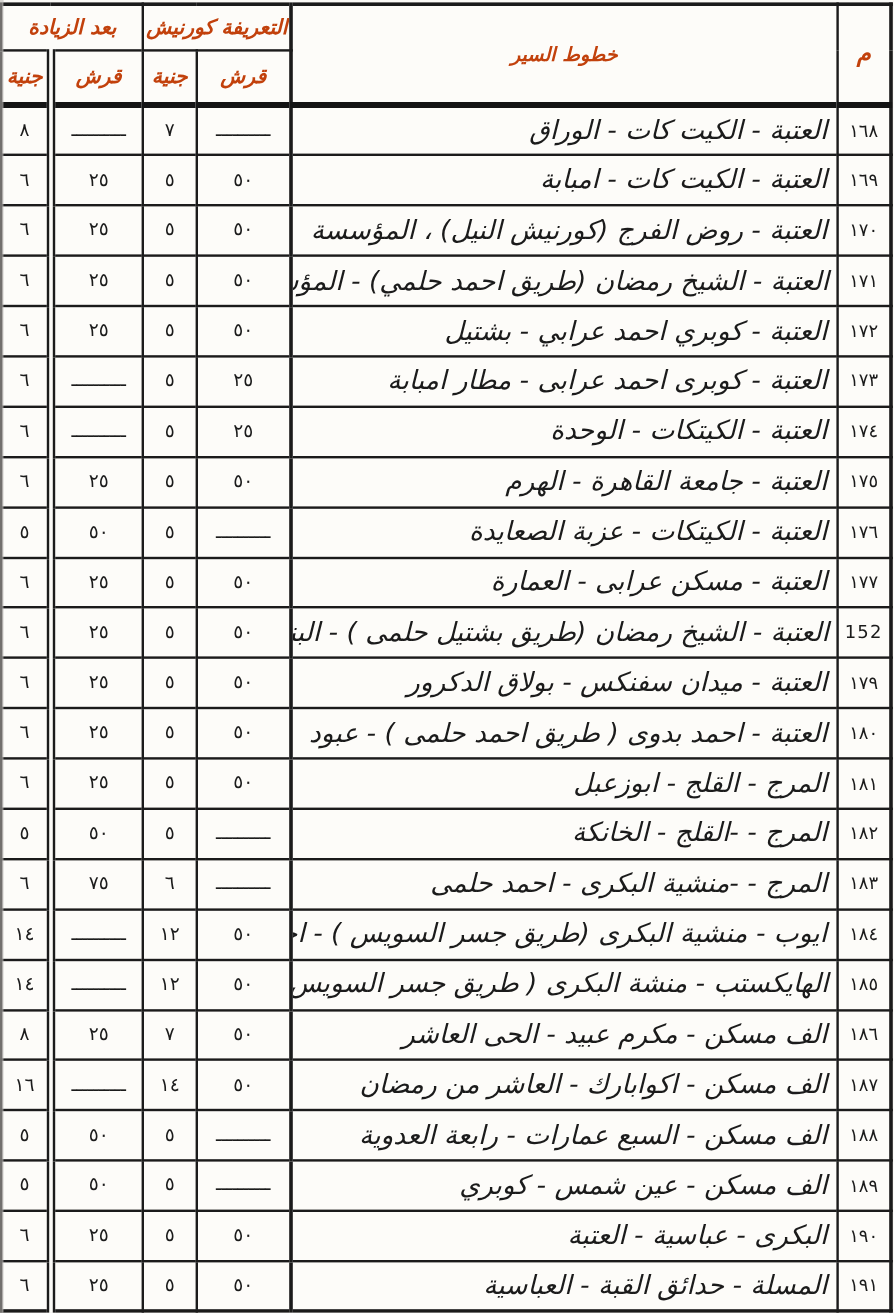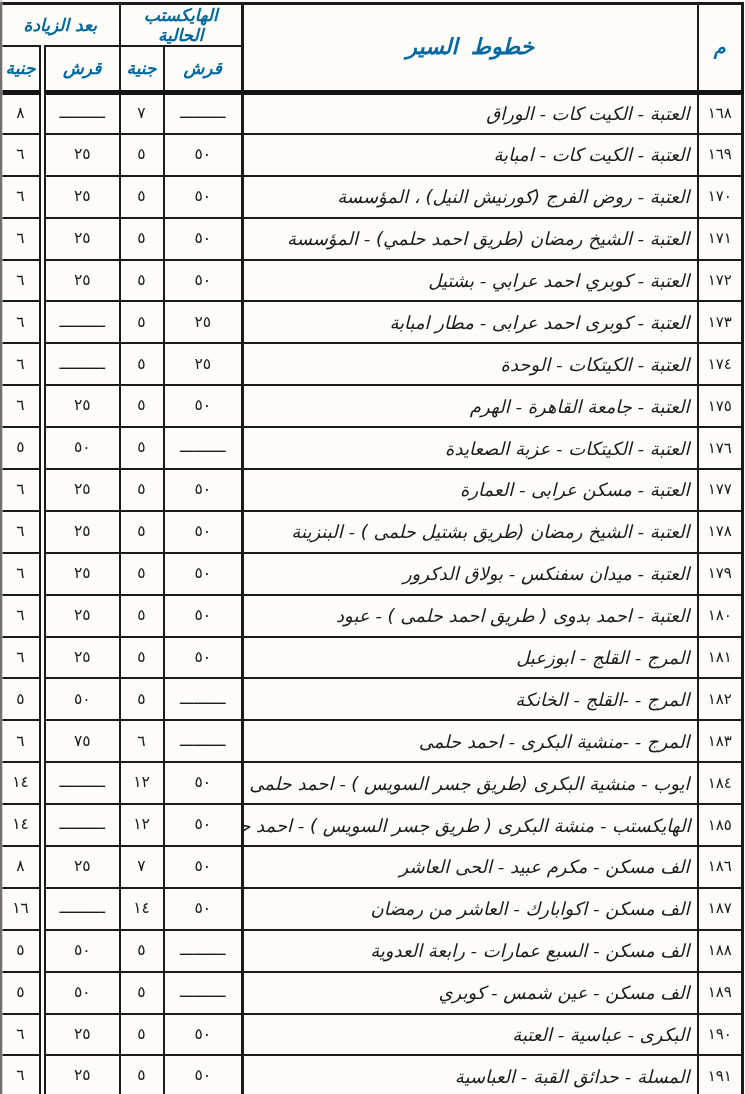--- a/index.html
+++ b/index.html
@@ -61,33 +61,33 @@
 
   
   .route-split { border-left: 3px solid #1b1b1b !important; }
 
   
   .hdr-bottom { border-bottom: 5px solid #141414 !important; }
 
   thead th {
     font-style: italic;
     font-weight: bold;
-    color: #0369a1;
+    color: #c2410c;
     text-align: center;
   }
   .th-group  { height: 38px; font-size: 17px; }
   .th-sub    { height: 46px; font-size: 17px; font-style: italic; }
   .th-serial { font-size: 19px; }
-  .th-routes { font-size: 22px; font-family: Liberation Mono, monospace; }
+  .th-routes { font-size: 16px; }
 
   tbody td { height: 41.9px; font-size: 15px; text-align: center; }
 
   td.route-cell {
     font-style: italic;
-    font-size: 18px;
+    font-size: 22px;
     text-align: right;
     padding-left: 4px;
     padding-right: 7px;
     white-space: nowrap;
   }
 
   td.serial-cell { font-size: 15px; letter-spacing: 1px; margin-left: 32px; }
 
   td.num-cell { font-size: 15.5px; }
 
@@ -107,21 +107,21 @@
       <col class="c-cur-q">
       <col class="c-cur-g">
       <col class="c-aft-q">
       <col class="c-aft-g">
     </colgroup>
 
     <thead>
       <tr>
         <th rowspan="2" class="th-serial hdr-bottom">م</th>
         <th rowspan="2" class="th-routes hdr-bottom route-split">خطوط السير</th>
-        <th colspan="2" class="th-group">الهايكستب الحالية</th>
+        <th colspan="2" class="th-group">التعريفة كورنيش</th>
         <th colspan="2" class="th-group group-split">بعد الزيادة</th>
       </tr>
       <tr>
         <th class="th-sub hdr-bottom">قرش</th>
         <th class="th-sub hdr-bottom">جنية</th>
         <th class="th-sub hdr-bottom group-split">قرش</th>
         <th class="th-sub hdr-bottom">جنية</th>
       </tr>
     </thead>
 
@@ -200,21 +200,21 @@
     </tr>
         <tr>
       <td class="serial-cell">١٧٧</td>
       <td class="route-cell route-split">العتبة - مسكن عرابى - العمارة</td>
       <td class="num-cell">٥٠</td>
       <td class="num-cell">٥</td>
       <td class="num-cell group-split">٢٥</td>
       <td class="num-cell">٦</td>
     </tr>
         <tr>
-      <td class="serial-cell">١٧٨</td>
+      <td class="serial-cell">152</td>
       <td class="route-cell route-split">العتبة - الشيخ رمضان (طريق بشتيل حلمى ) - البنزينة</td>
       <td class="num-cell">٥٠</td>
       <td class="num-cell">٥</td>
       <td class="num-cell group-split">٢٥</td>
       <td class="num-cell">٦</td>
     </tr>
         <tr>
       <td class="serial-cell">١٧٩</td>
       <td class="route-cell route-split">العتبة - ميدان سفنكس - بولاق الدكرور</td>
       <td class="num-cell">٥٠</td>

